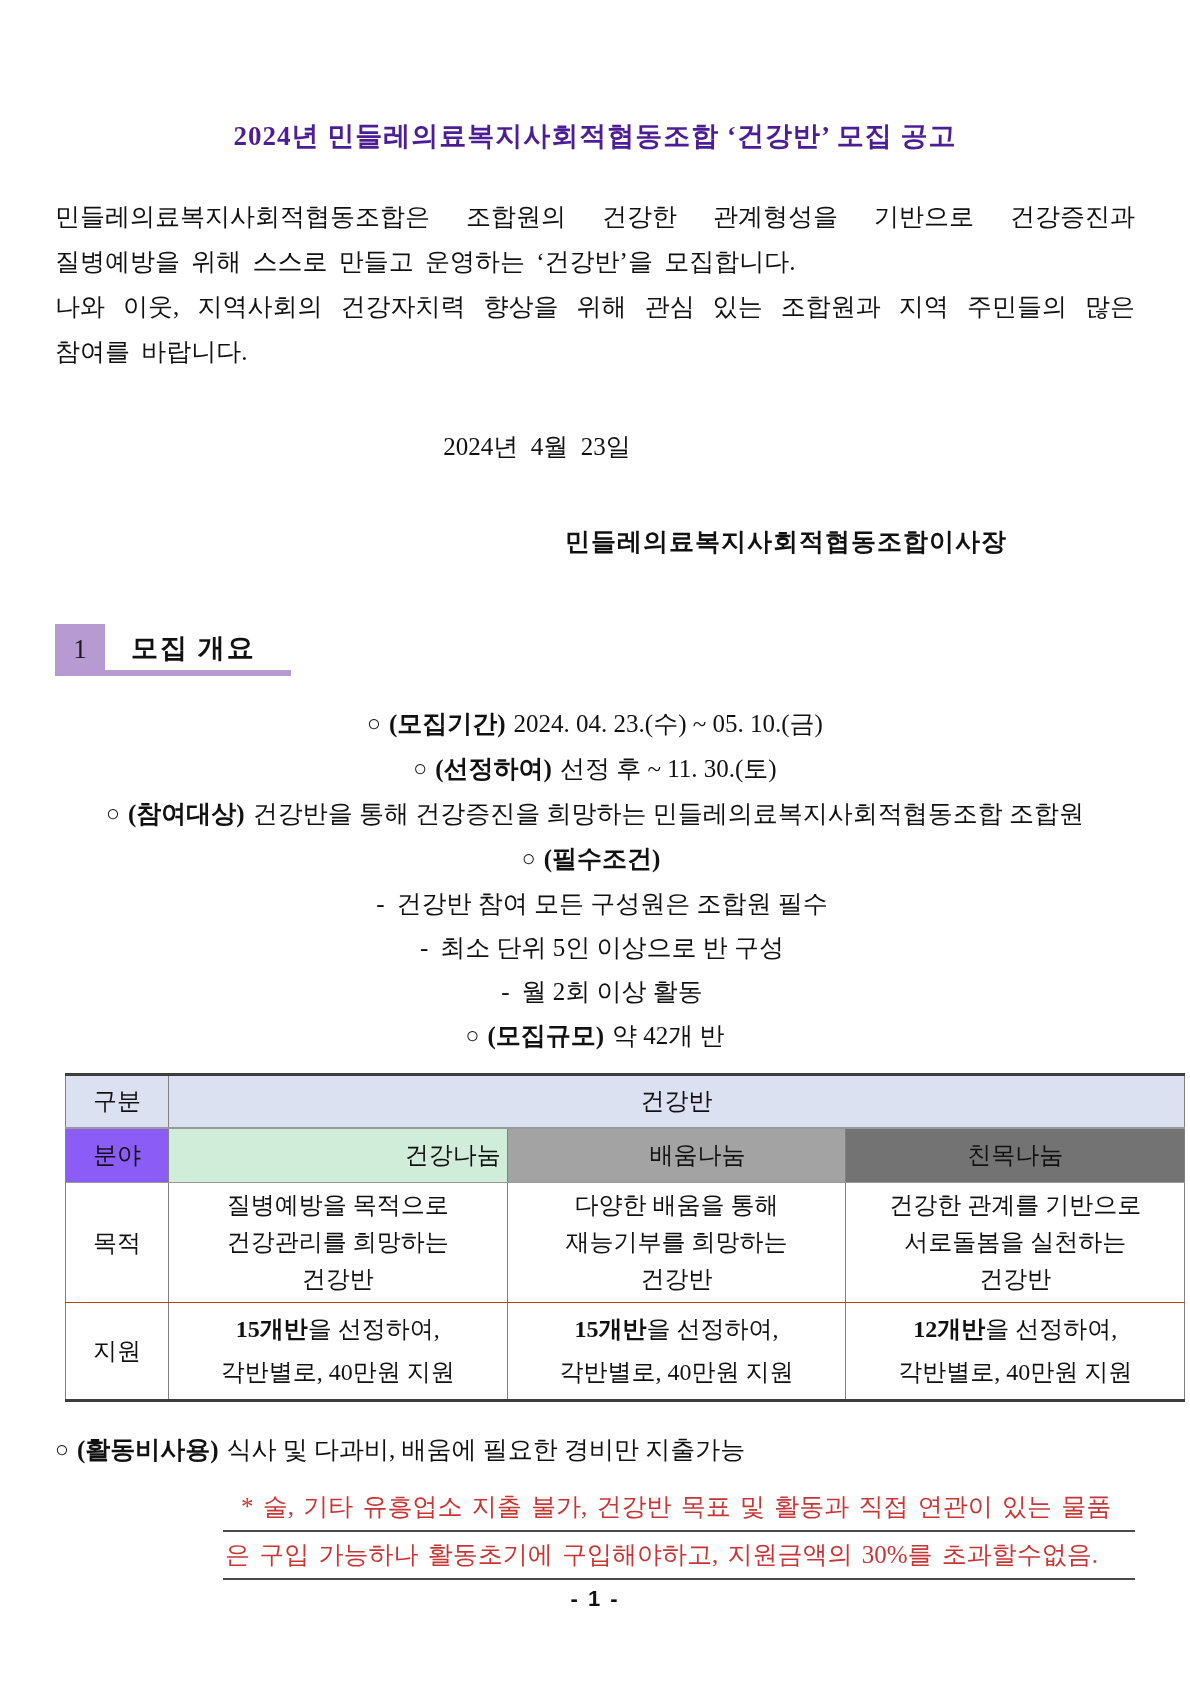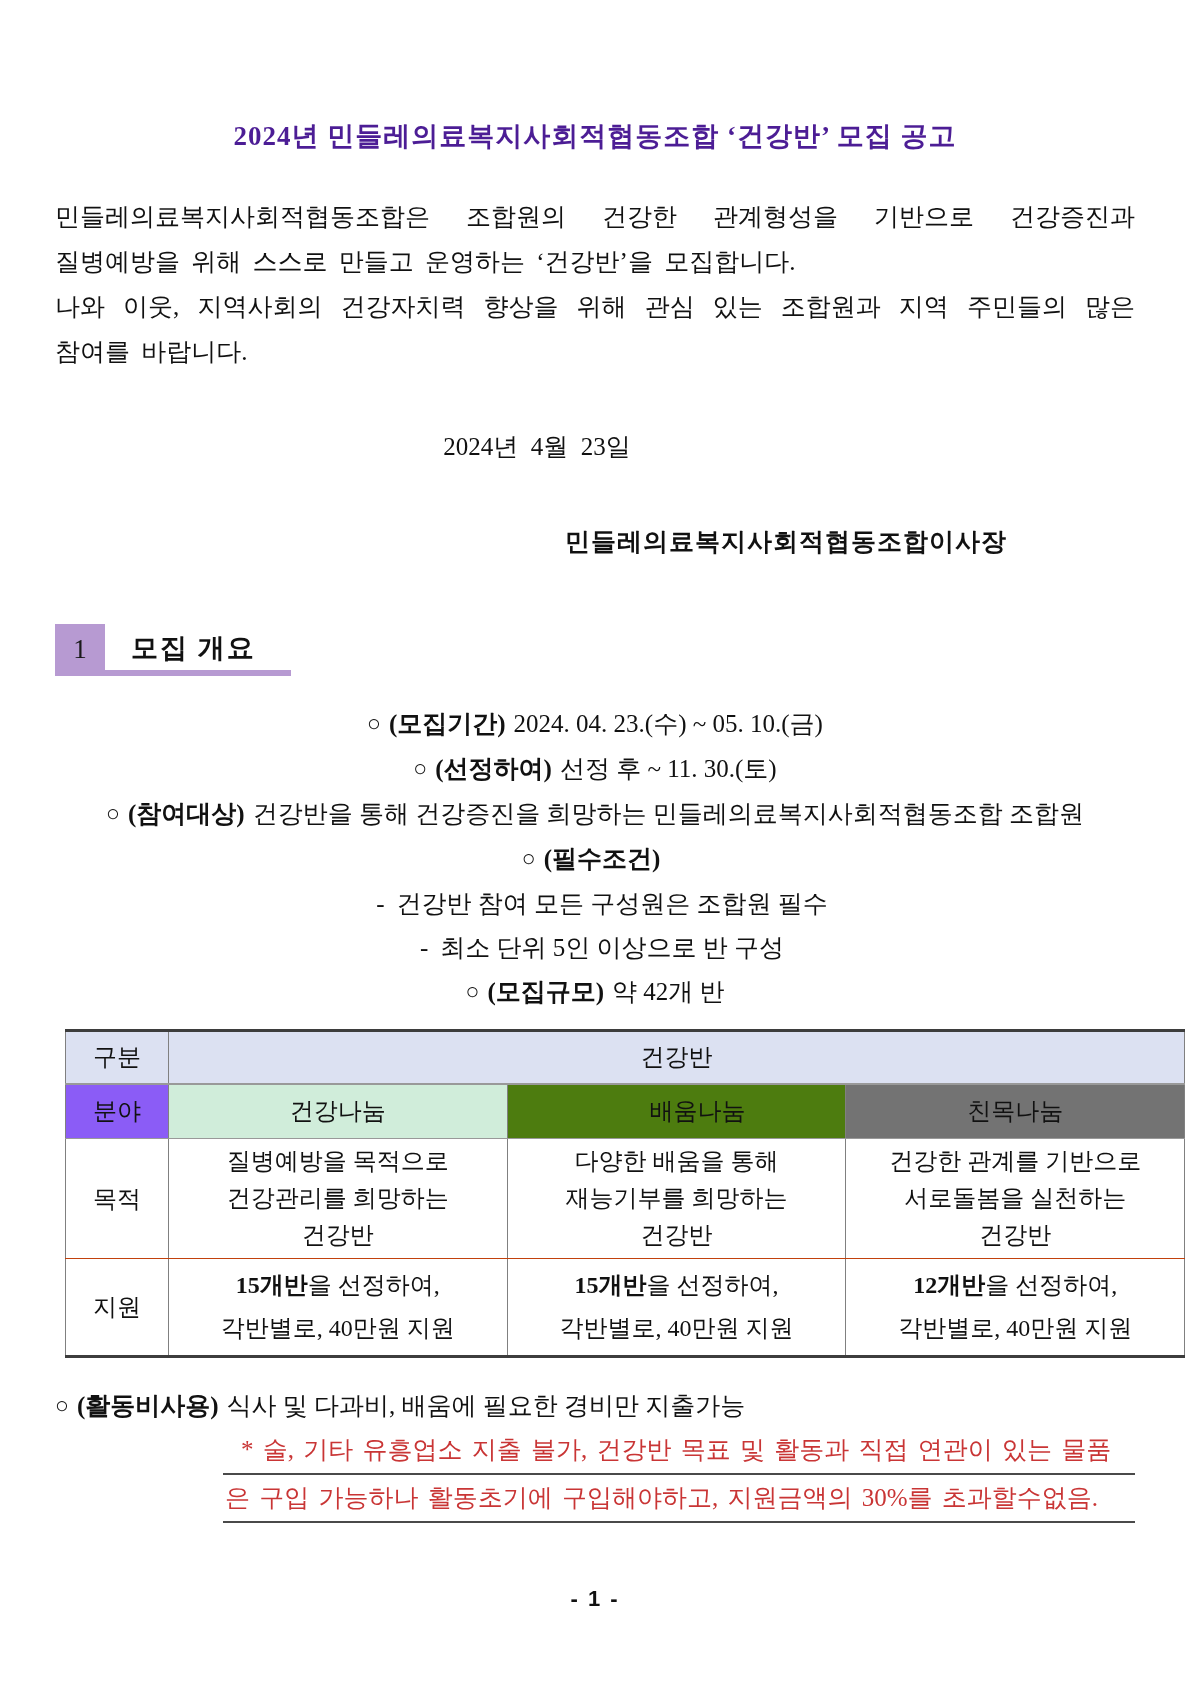--- a/index.html
+++ b/index.html
@@ -110,30 +110,30 @@
     border-left: 1px solid #808080;
     border-right: 1px solid #808080;
     border-top: 1px solid #999999;
     border-bottom: 1px solid #999999;
     vertical-align: middle;
     padding: 4px 6px;
   }
   .info-table .col-label { width: 103px; }
   .row-header td { height: 53px; background: #dce1f2; border-bottom: 2px solid #999999; }
   .row-field td { height: 55px; background: #8b5cf6; }
-  .row-field td.cell-health   { background: #d0edda; }
-  .row-field td.cell-learning { background: #4d7c0f; padding-left: 48px; }
+  .row-field td.cell-health   { background: #d0edda; text-align: right; }
+  .row-field td.cell-learning { background: #a3a3a3; padding-left: 48px; }
   .row-field td.cell-friend   { background: #737373; }
   .row-purpose td { height: 112px; border-bottom: 1px solid #c2410c; }
   .row-purpose .pline { line-height: 37px; }
   .row-support td { height: 98px; }
   .row-support .sline { line-height: 43px; }
   .expense-item { margin-top: 26px; }
   .red-note {
-    margin-top: 0;
+    margin-top: 13px;
     margin-left: 168px;
     width: 912px;
     color: #c93535;
     font-size: 25px;
   }
   .red-note .note-line {
     line-height: 42px;
     border-bottom: 2px solid #4a4a4a;
     padding-bottom: 2px;
     white-space: nowrap;
@@ -195,20 +195,23 @@
     <div class="ov-item">
       <span class="bullet">○</span><span class="label">(필수조건)</span>
     </div>
 
     <div class="sub-item">
       <span class="dash">-</span><span>건강반 참여 모든 구성원은 조합원 필수</span>
     </div>
     <div class="sub-item">
       <span class="dash">-</span><span>최소 단위 5인 이상으로 반 구성</span>
     </div>
+    <div class="sub-item">
+      <span class="dash">-</span><span>월 2회 이상 활동</span>
+    </div>
 
     <div class="ov-item">
       <span class="bullet">○</span><span class="label">(모집규모)</span><span>약 42개 반</span>
     </div>
   </div>
 
   <table class="info-table">
     <tbody>
         <tr class="row-header">
       <td class="col-label">구분</td>

